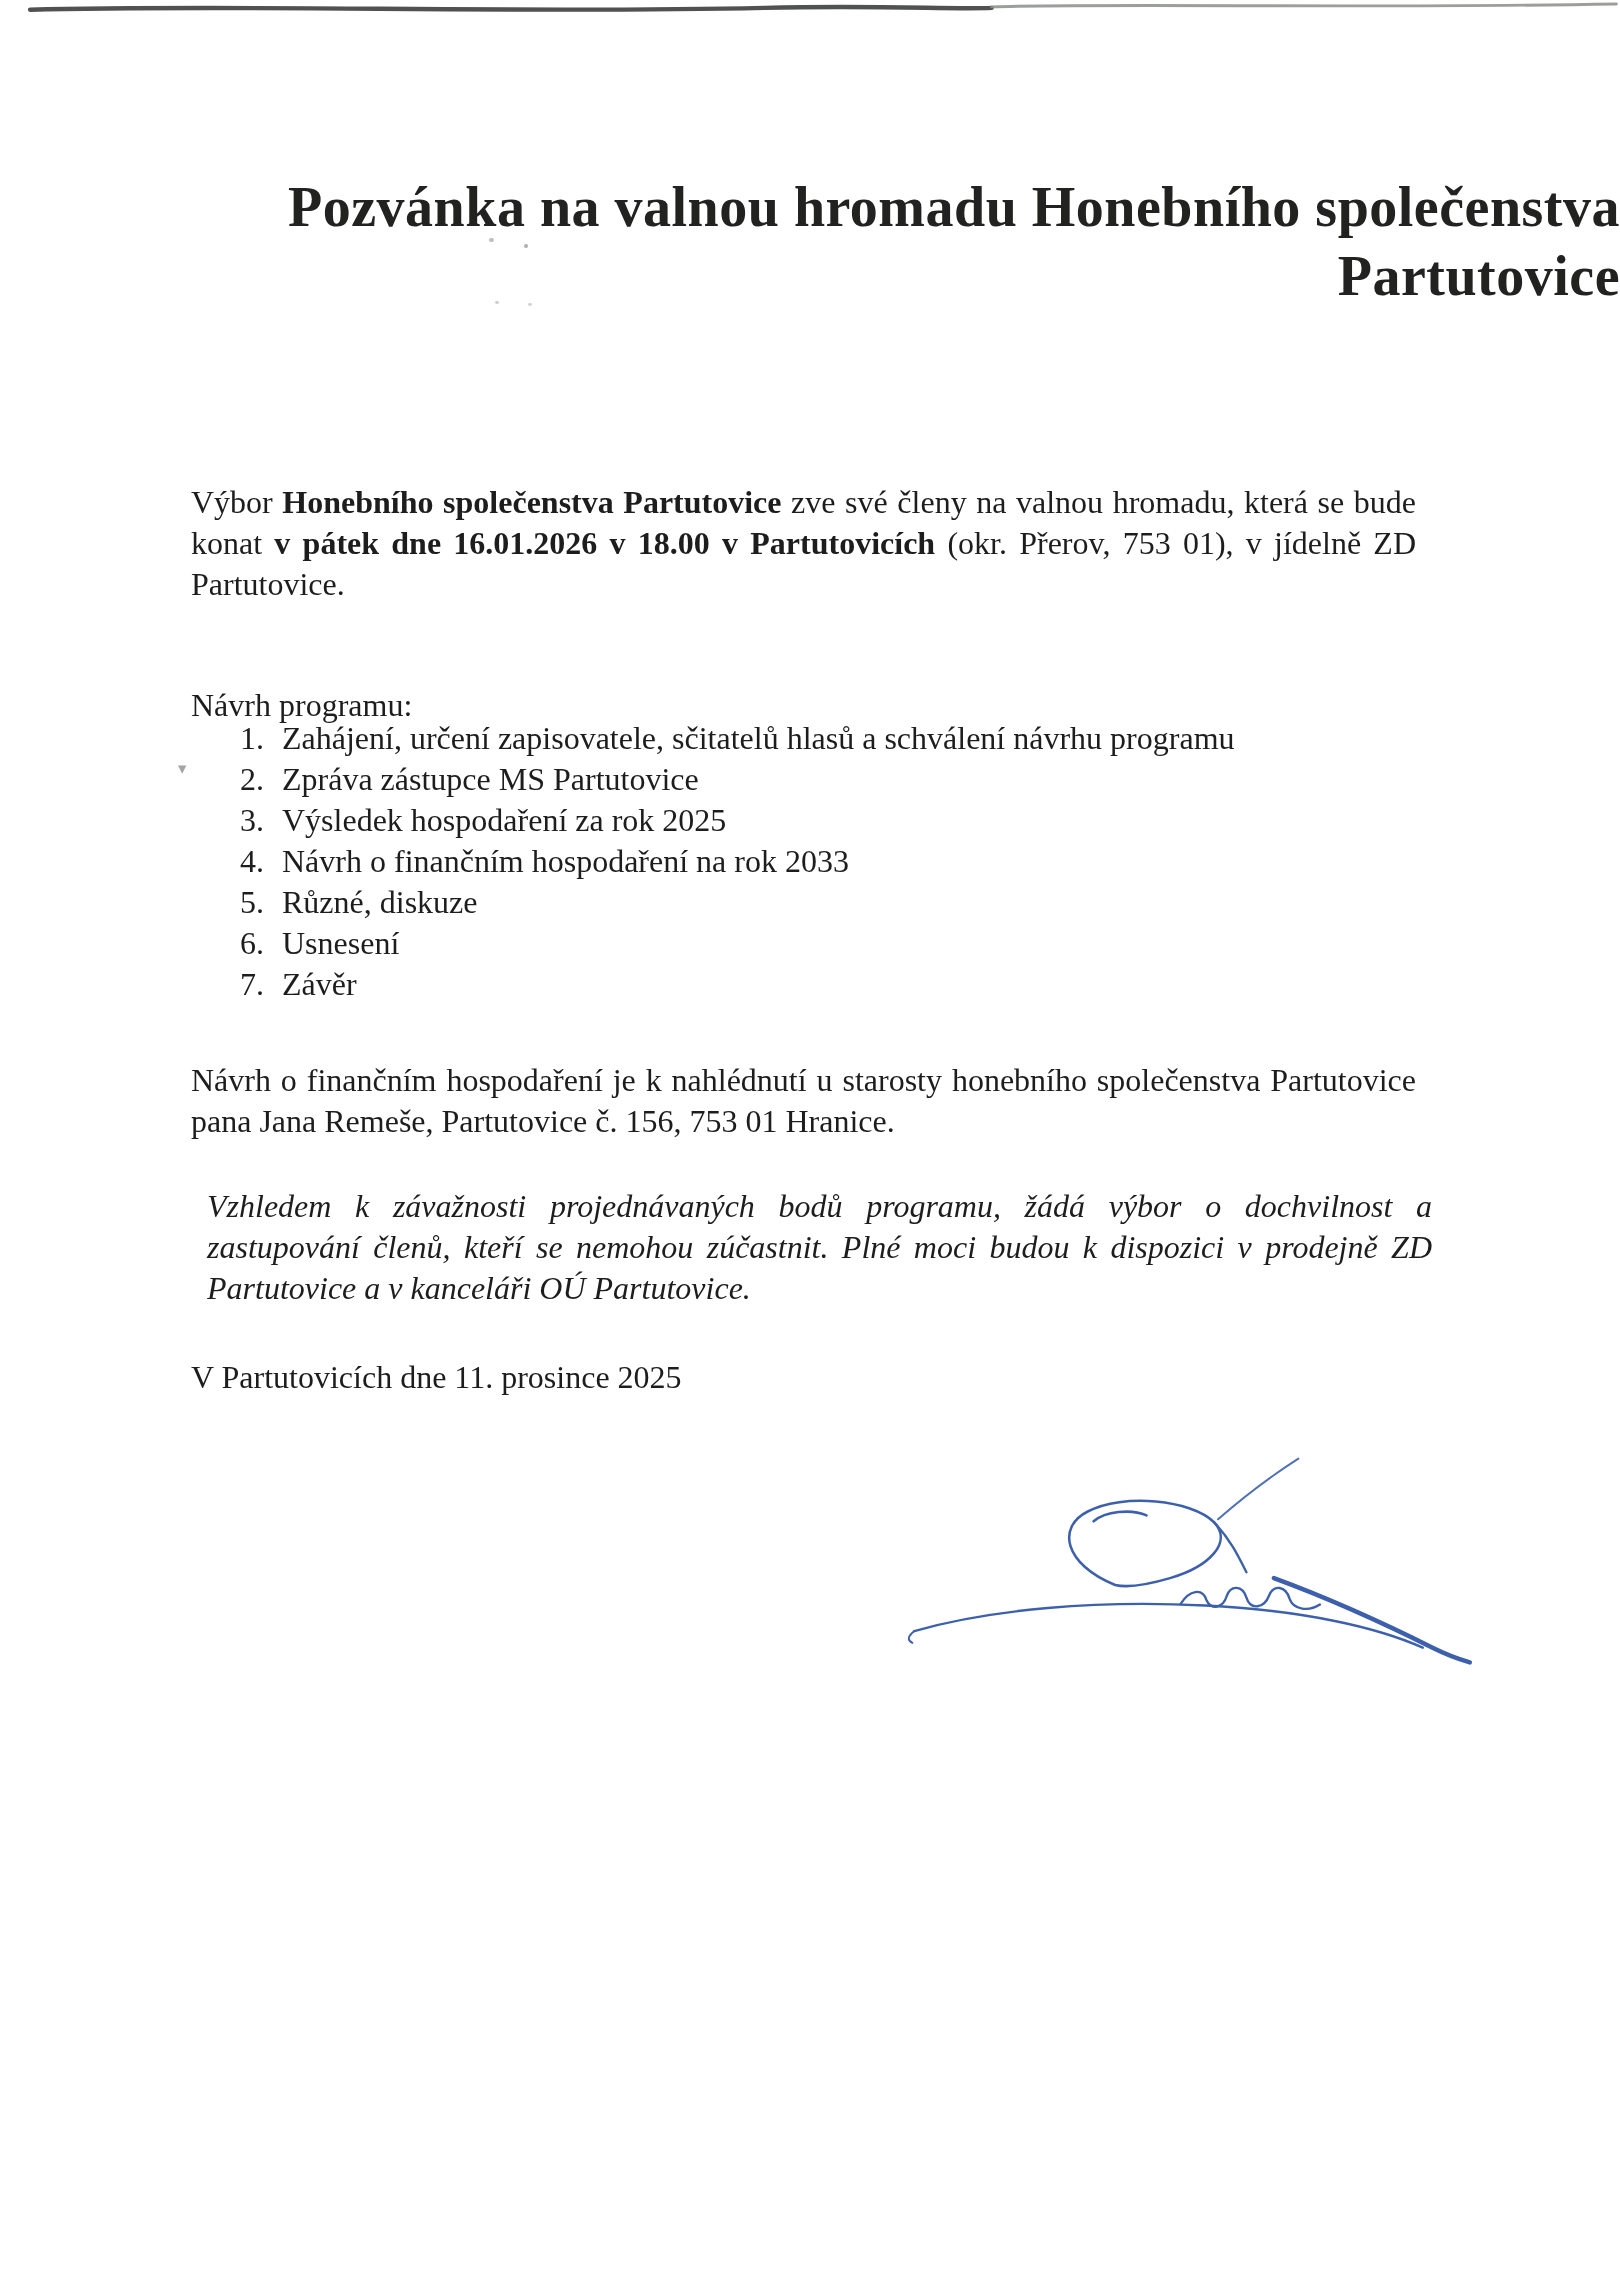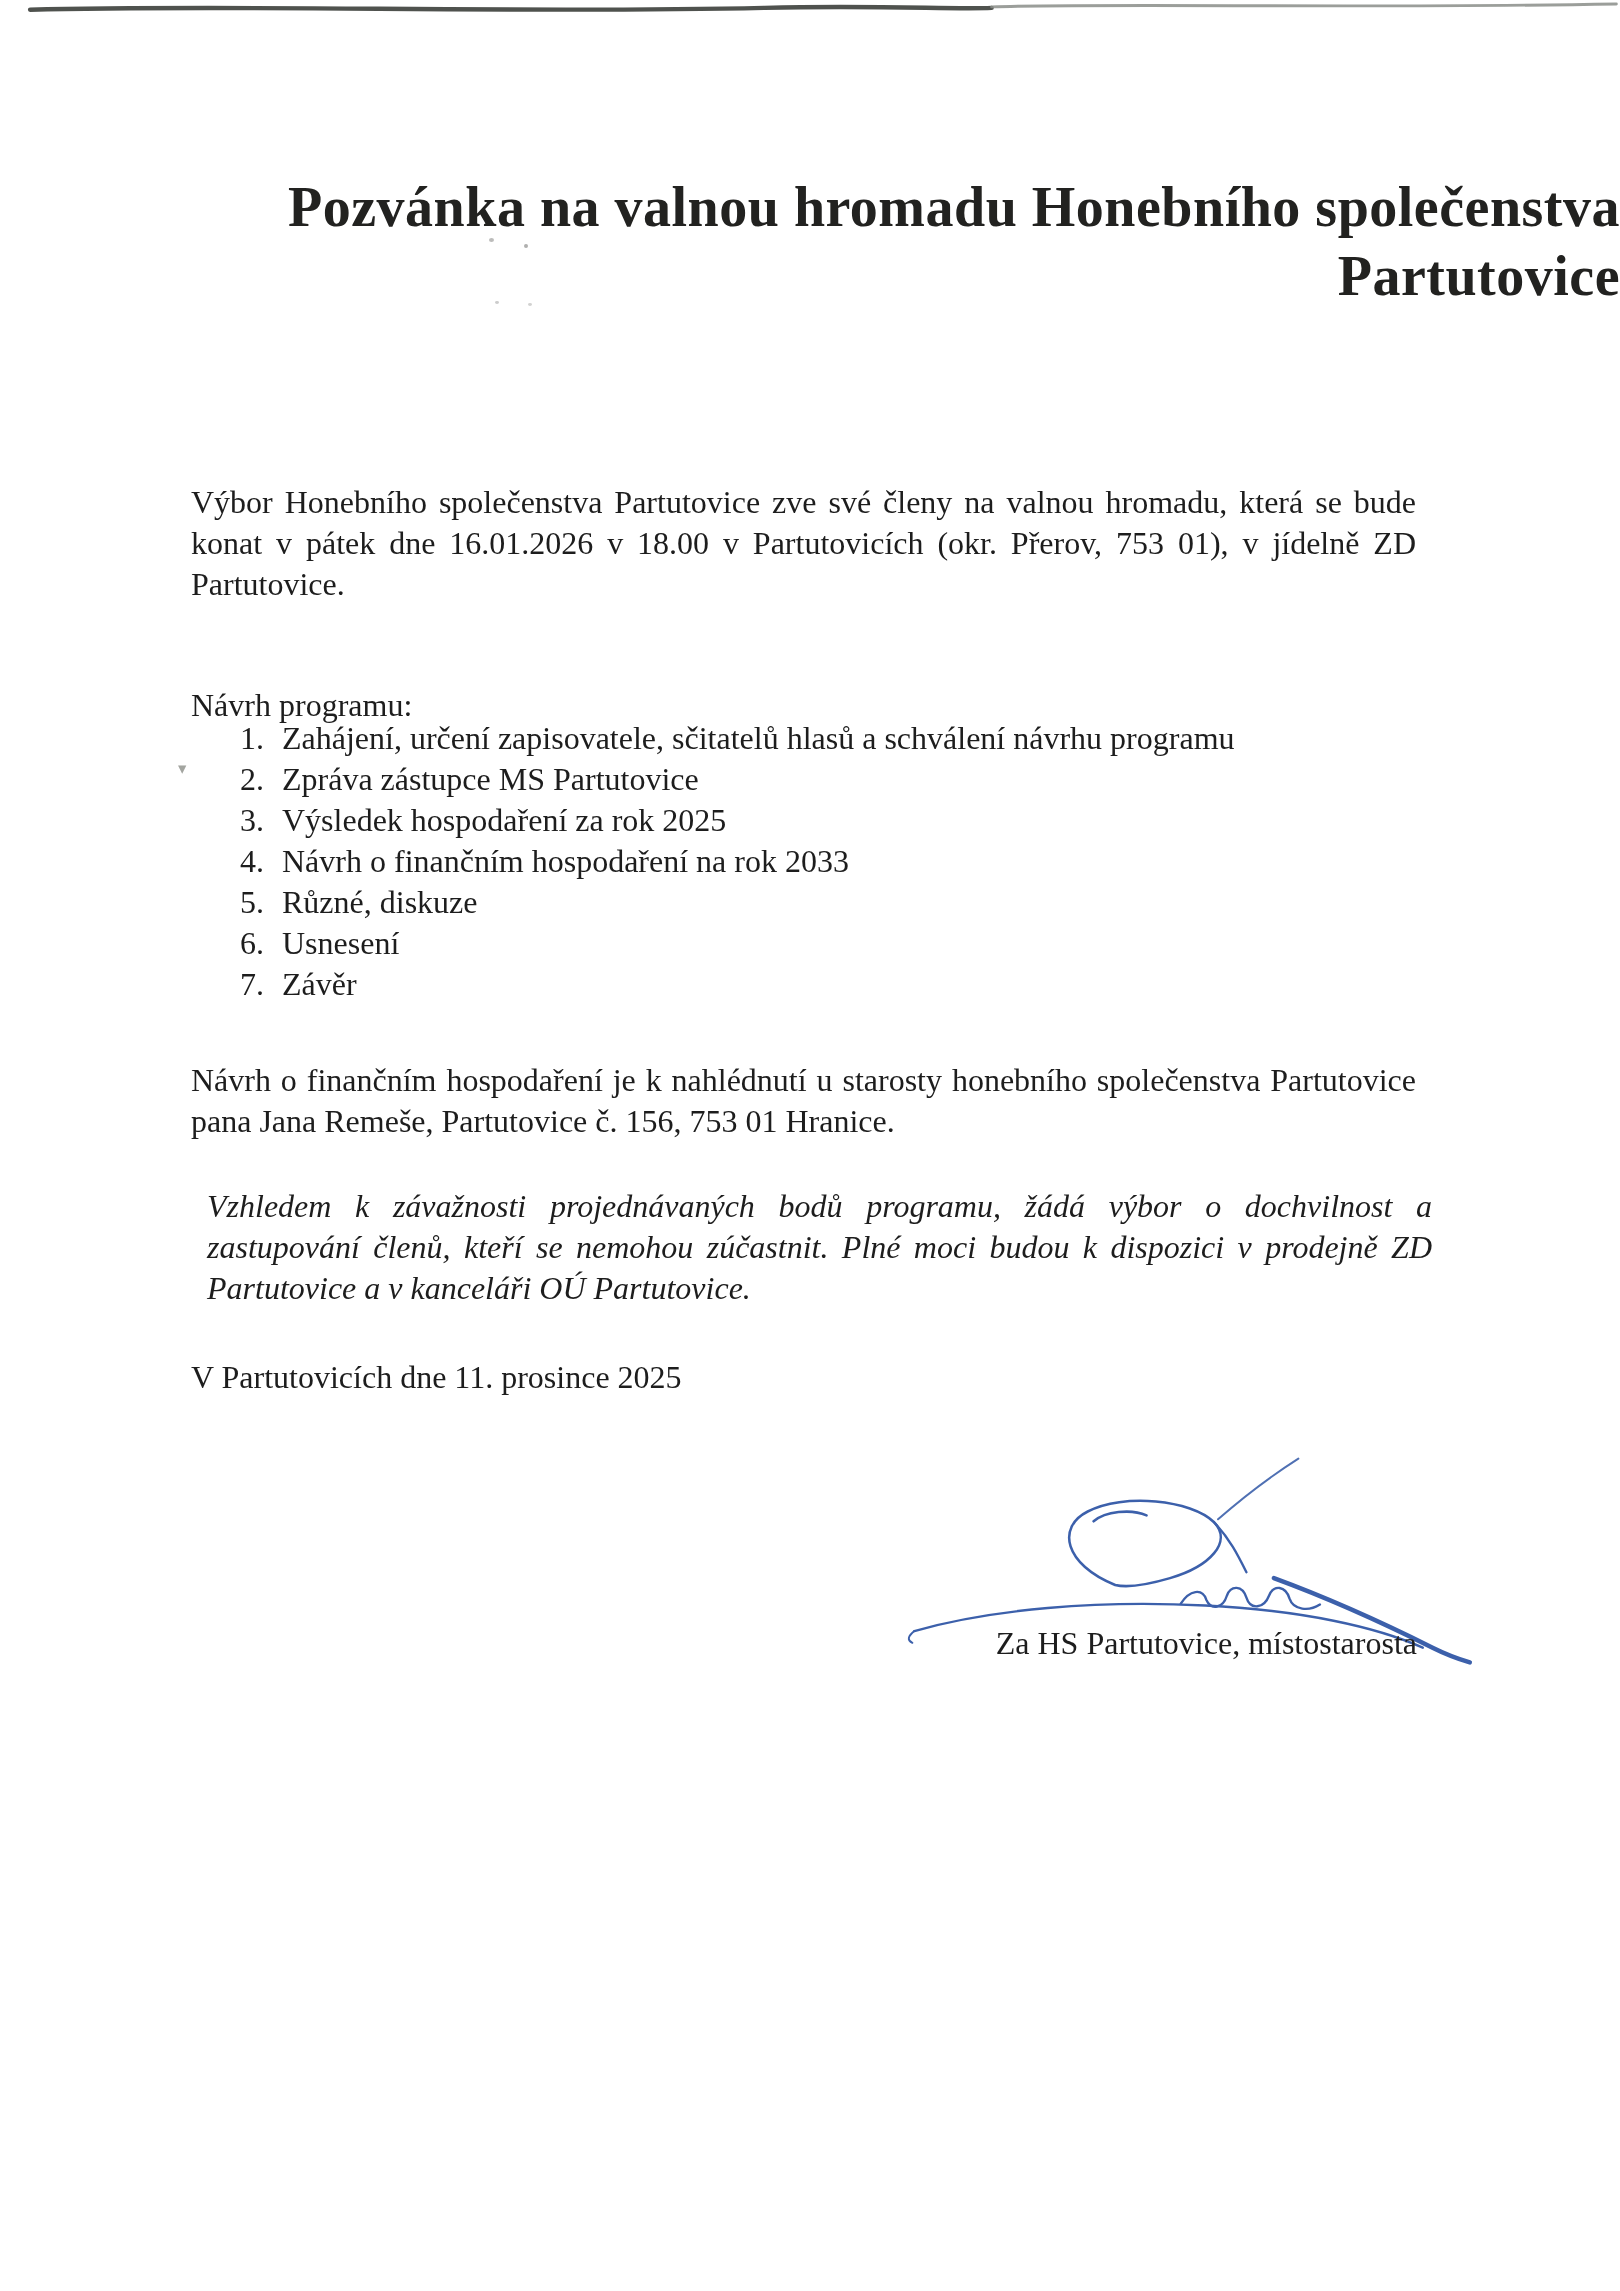--- a/index.html
+++ b/index.html
@@ -98,21 +98,21 @@
   .speck.c{left:495px;top:301px;width:3.9px;height:2.9px;opacity:.45;}
   .speck.d{left:528px;top:303px;width:3.9px;height:2.9px;opacity:.4;}
   .tri-artifact{
     position:absolute;
     left:178px;
     top:761px;
     font-size:16.7px;
     color:#a3a5a0;
     line-height:16.7px;
   }
-  b{font-weight:normal;margin-top:14px;}
+  b{font-weight:bold;margin-top:14px;}
 </style>
 </head>
 <body>
 
 <div class="page">
 
   <svg class="scan-edge" viewBox="0 0 1653 24" xmlns="http://www.w3.org/2000/svg">
     <path d="M 30 10 C 250 4, 520 14, 780 8 C 900 5, 975 10, 1012 8" fill="none" stroke-width="4.5" stroke-linecap="round" stroke="#4f524e"></path>
     <path d="M 1012 7 C 1150 3, 1380 9, 1650 4" fill="none" stroke-width="3" stroke-linecap="round" opacity="0.85" stroke="#8a8d88"></path>
   </svg>
@@ -185,17 +185,16 @@
 
     <path d="M 933 1664 C 1010 1642, 1120 1632, 1230 1638
              C 1330 1643, 1405 1660, 1452 1681" fill="none" stroke-width="2.4" stroke-linecap="round" stroke="#3c60ab"></path>
 
     <path d="M 933 1664 C 927 1669, 925 1673, 931 1676" fill="none" stroke-width="2" stroke-linecap="round" stroke="#3c60ab"></path>
 
     <path d="M 1300 1610 C 1360 1632, 1420 1660, 1462 1681 C 1476 1688, 1490 1693, 1500 1696" fill="none" stroke-width="4.6" stroke-linecap="round" stroke="#3c60ab"></path>
   </svg>
 
   <div class="signature-block">
-    <div>Za HS Partutovice, místostarosta</div>
   </div>
 
 </div>
 
 
 </body></html>

